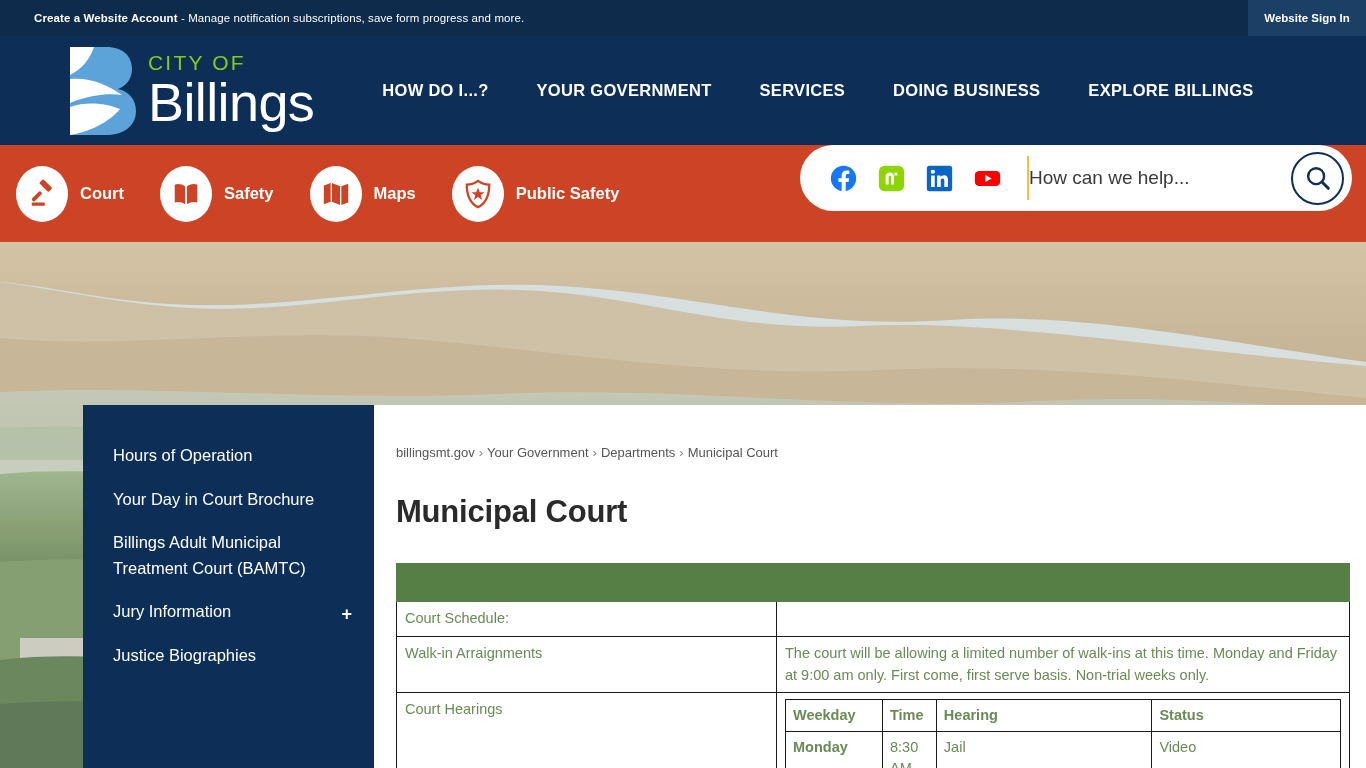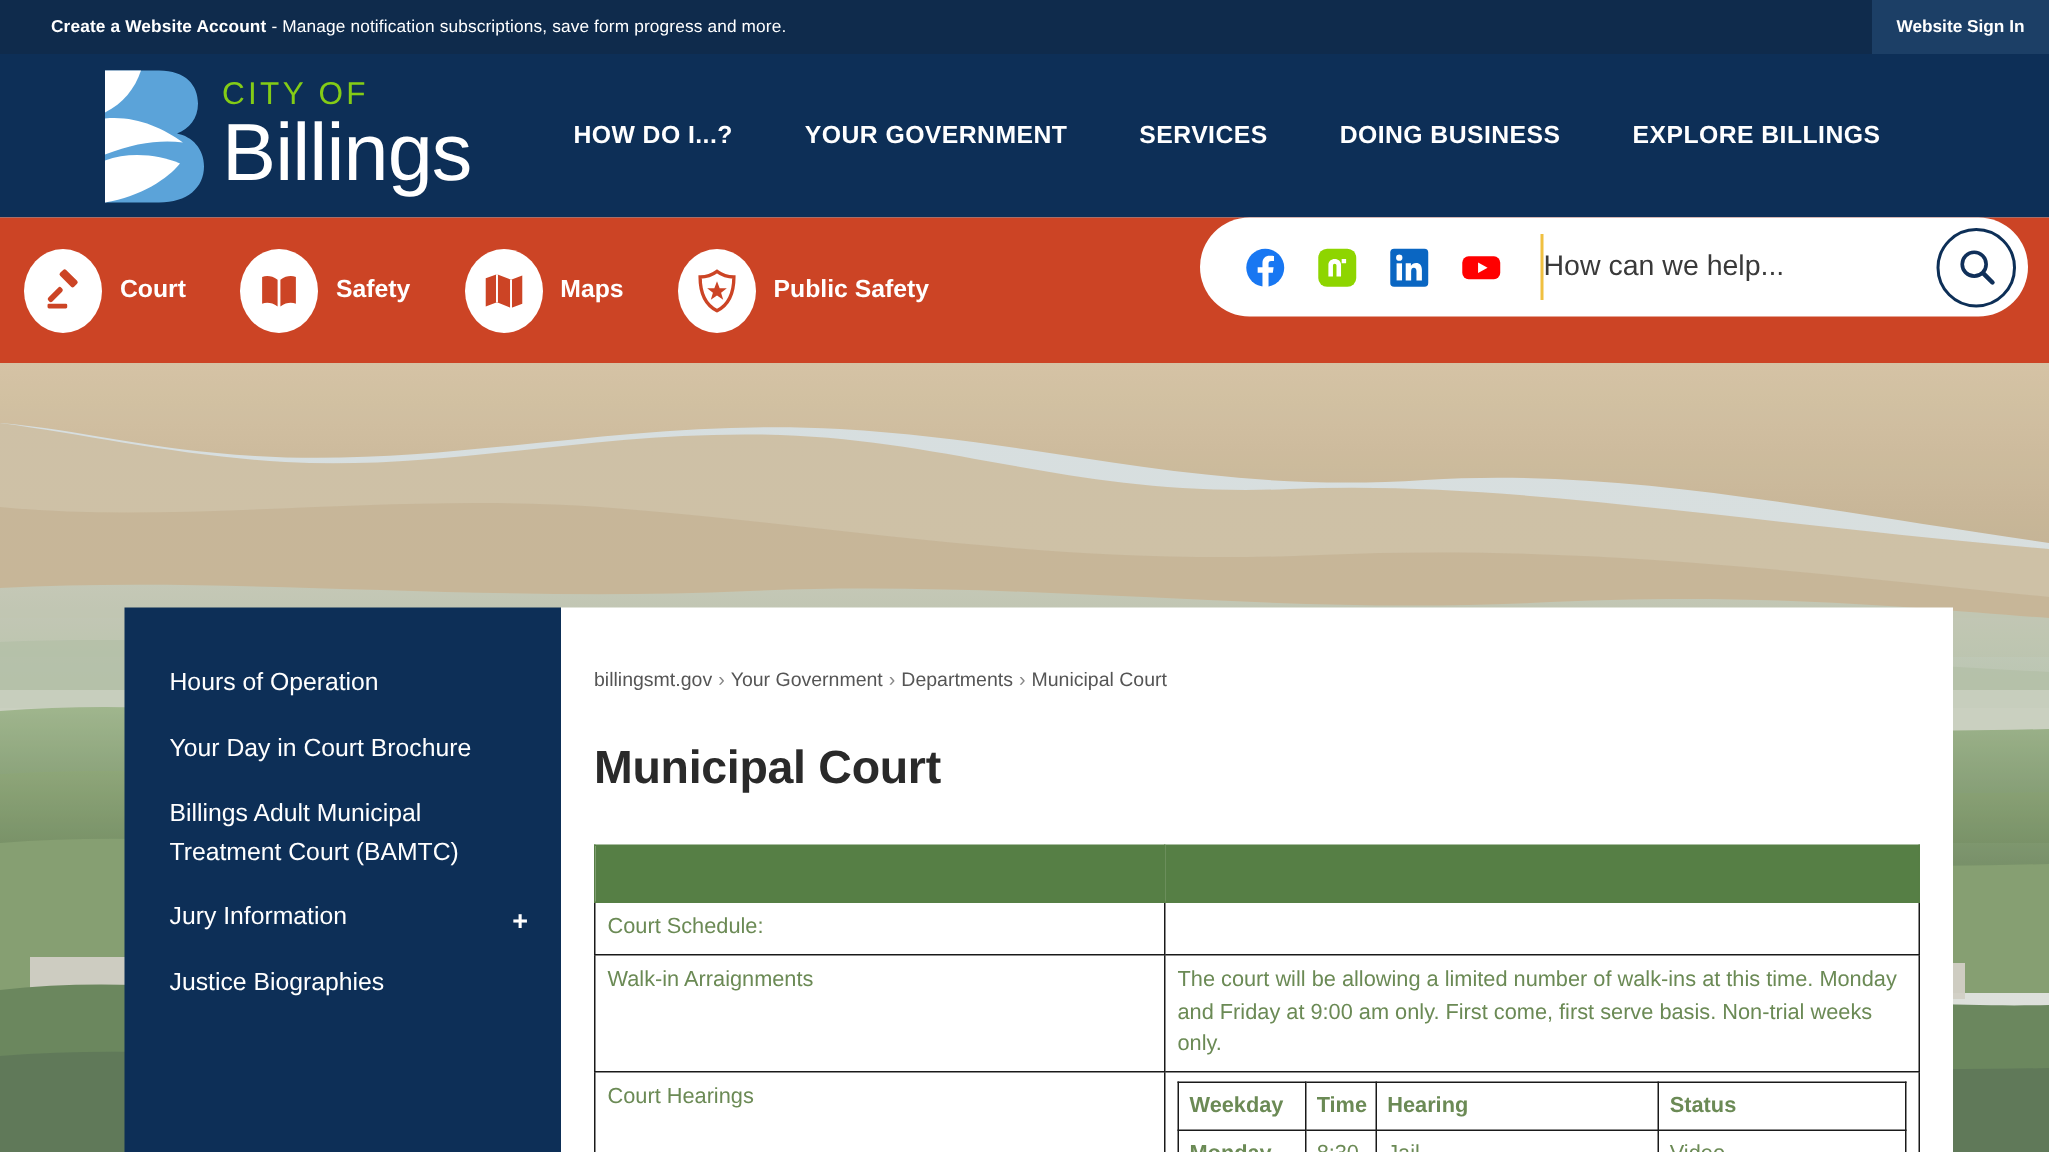--- a/index.html
+++ b/index.html
@@ -240,21 +240,21 @@
     padding: 6px 8px;
     color: #6b8a55;
     line-height: 1.5;
   }
   table.sched td.green-head {
     background: #567f45;
     border: 1px solid #567f45;
     height: 38px;
   }
   td.col-a { width: 380px; }
-  td.col-b { width: 503px; }
+  td.col-b { width: 573px; }
   td.nopad { padding: 0; }
 
   table.inner {
     width: 100%;
     border-collapse: collapse;
     table-layout: fixed;
     font-size: 14.5px;
   }
   table.inner td, table.inner th {
     border: 1px solid #1a1a1a;

